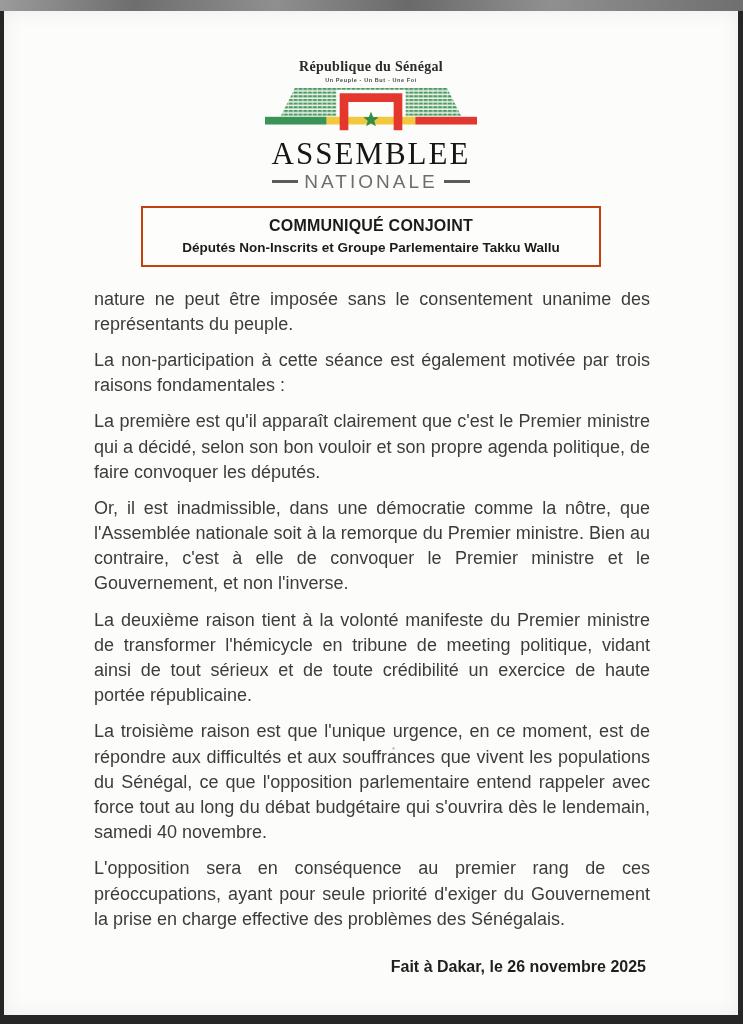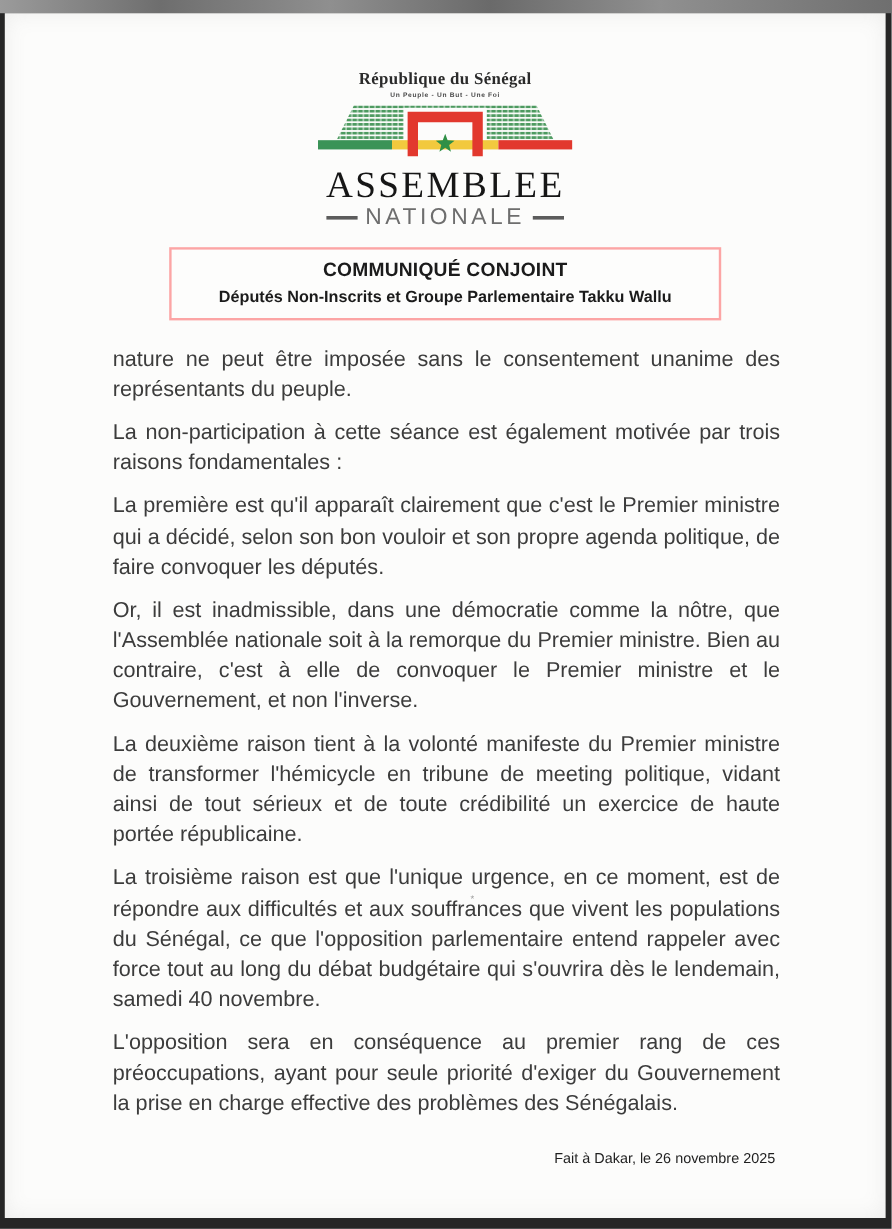--- a/index.html
+++ b/index.html
@@ -38,35 +38,35 @@
   .org-line2-wrap{
     display:flex; align-items:center; justify-content:center; gap:6px; margin-top:1px;
   }
   .org-dash{ width:26px; height:3px; background:#5c5c5c; }
   .org-line2{
     font-size:19px; color:#6e6e6e; letter-spacing:3px; font-weight:normal;
   }
   
   .title-box{
     width:460px; margin:13px auto 0;
-    border:2px solid #fca5a5;
+    border:2px solid #c2410c;
     background:#fdfdfc;
     text-align:center; padding:9px 6px 10px;
   }
   .title-line1{ font-size:16px; font-weight:bold; color:#1b1b1b; letter-spacing:.2px; }
   .title-line2{ font-size:13.5px; font-weight:bold; color:#1b1b1b; margin-top:5px; }
   
   .body-text{ margin:20px 88px 0 90px; }
   .body-text p{
     font-size:18px; line-height:1.4; text-align:justify; color:#3c3c3c;
     margin-bottom:11px;
   }
   .dateline{
     margin:26px 92px 0 90px;
-    text-align:right; font-weight:normal; font-size:12px; color:#1f1f1f;
+    text-align:right; font-weight:bold; font-size:16px; color:#1f1f1f;
   }
   
   .signatures{
     margin:56px 60px 0 70px;
     display:flex; justify-content:space-between;
   }
   .sig-col{ position:relative; width:300px; height:120px; }
   .sig-label{
     text-align:center; font-weight:bold; font-style:italic; color:#2e2e2e;
     line-height:1.45;

